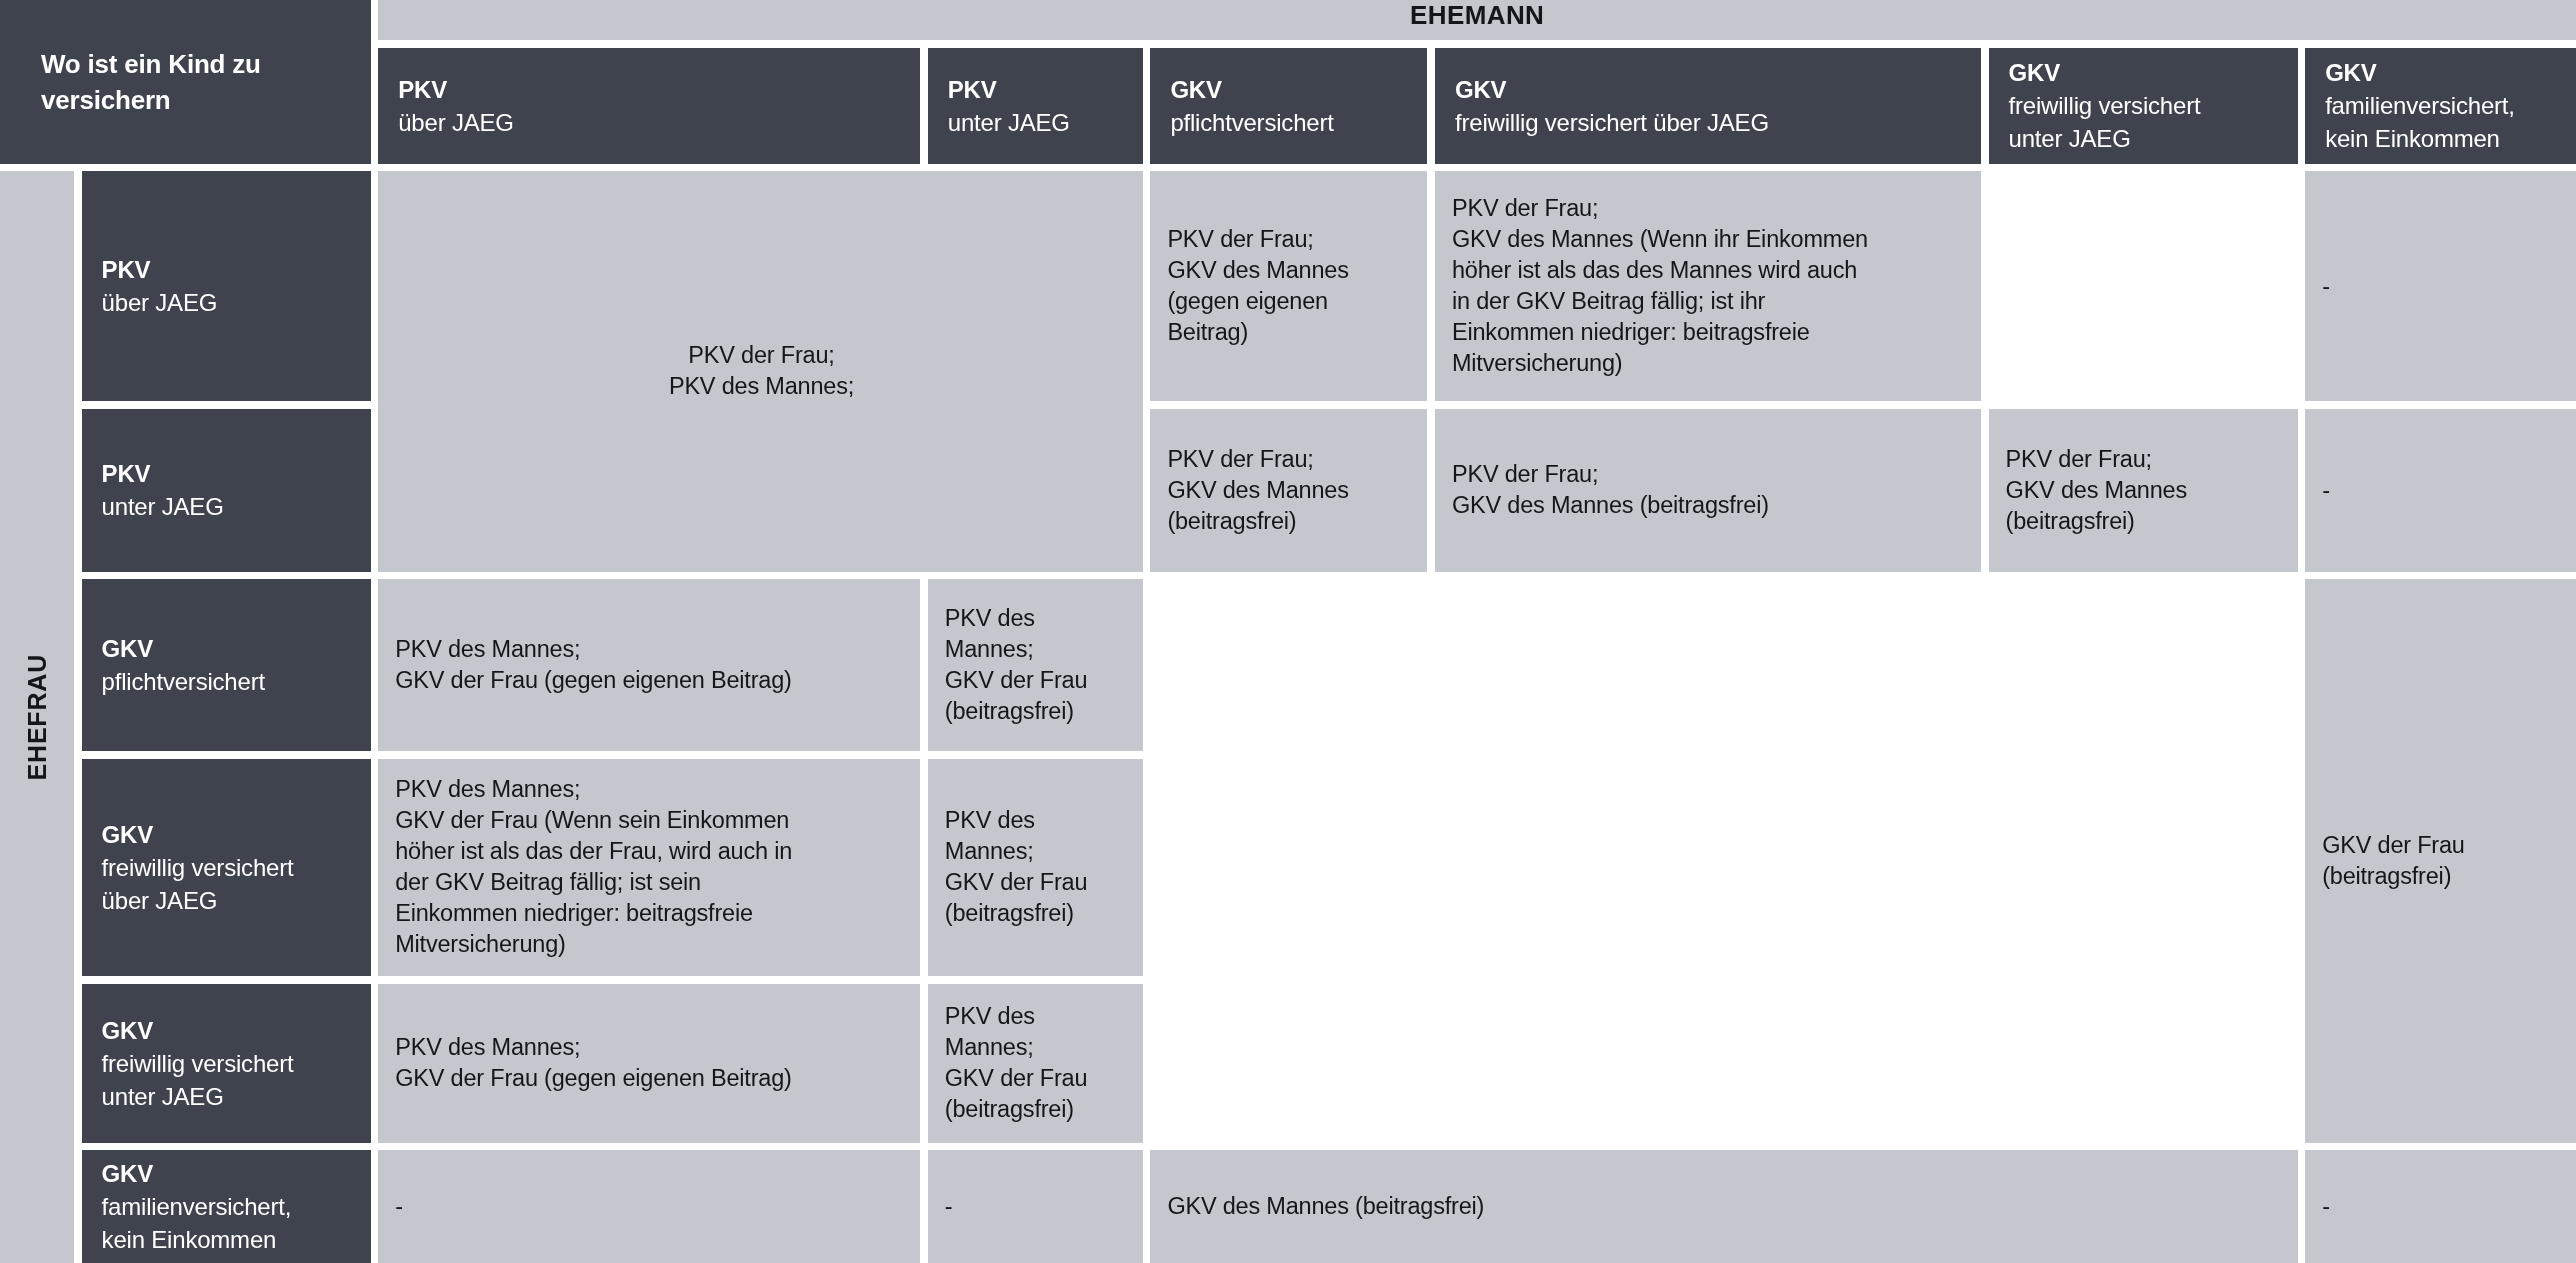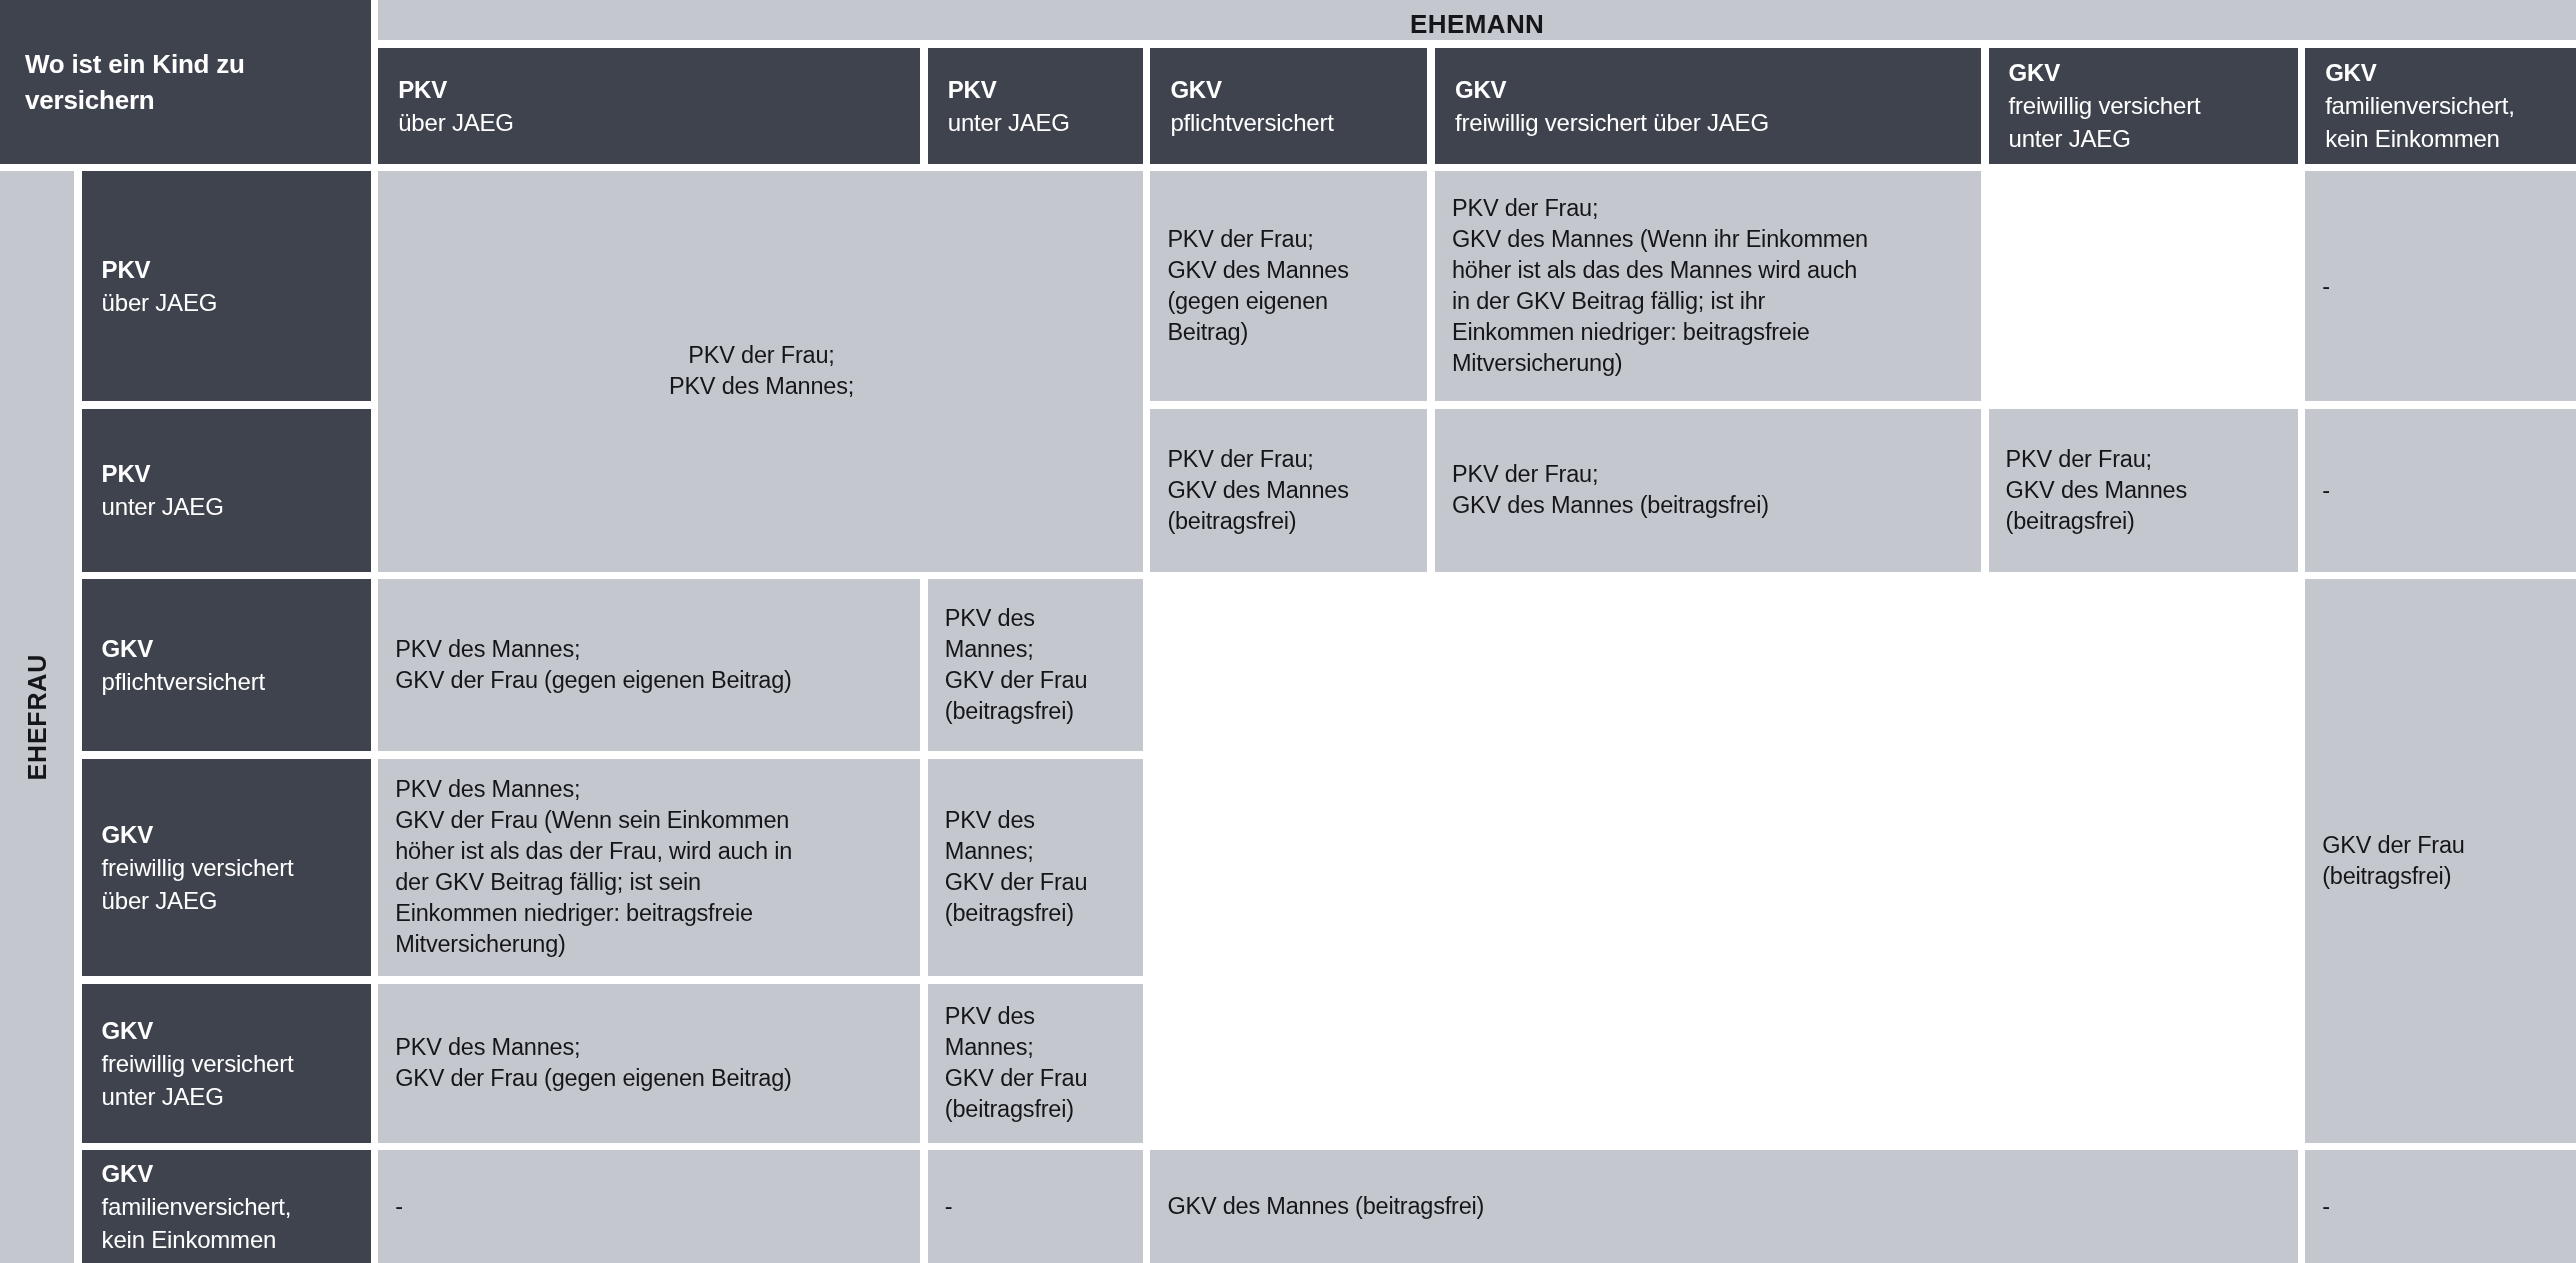--- a/index.html
+++ b/index.html
@@ -19,27 +19,27 @@
     background:var(--header_bg,#3f434e);
     color:var(--header_text,#ffffff);
     display:flex;flex-direction:column;justify-content:center;
     padding:8.4px 17px 8.4px 20px;
     font-size:24px;line-height:33px;letter-spacing:-0.2px;
   }
   .dark .hb{font-weight:700;display:block;white-space:pre-line;}
   .dark .hr{font-weight:400;display:block;white-space:pre-line;}
   .corner{
     font-size:26px;line-height:36px;font-weight:700;
-    padding-left:25px;
+    padding-left:41px;
   }
   .corner .t{white-space:pre-line;}
   .band{
     background:var(--cell_bg,#c4c7cd);
     color:var(--body_text,#14161b);
-    display:flex;align-items:flex-end;justify-content:center;
+    display:flex;align-items:flex-start;justify-content:center;
     font-weight:700;font-size:26px;letter-spacing:0.4px;
   }
   .light{
     background:var(--cell_bg,#c4c7cd);
     display:flex;align-items:center;
     padding:8.4px 15px 8.4px 17px;
     font-size:23.5px;line-height:31px;letter-spacing:-0.2px;
   }
   .light .t{white-space:pre-line;}
   .center{justify-content:center;text-align:center;}

